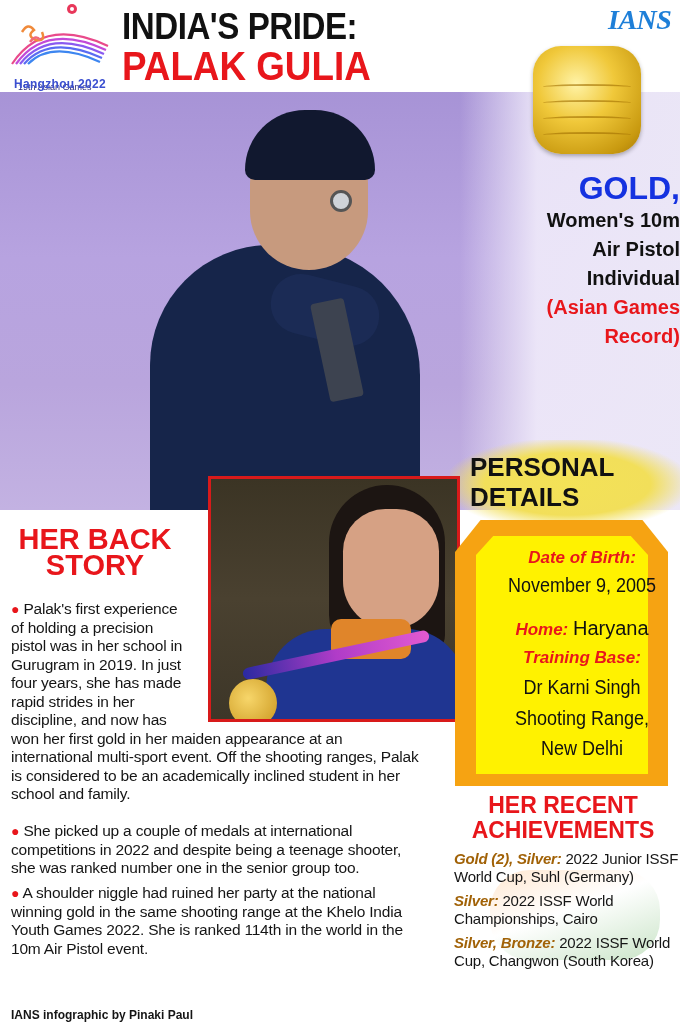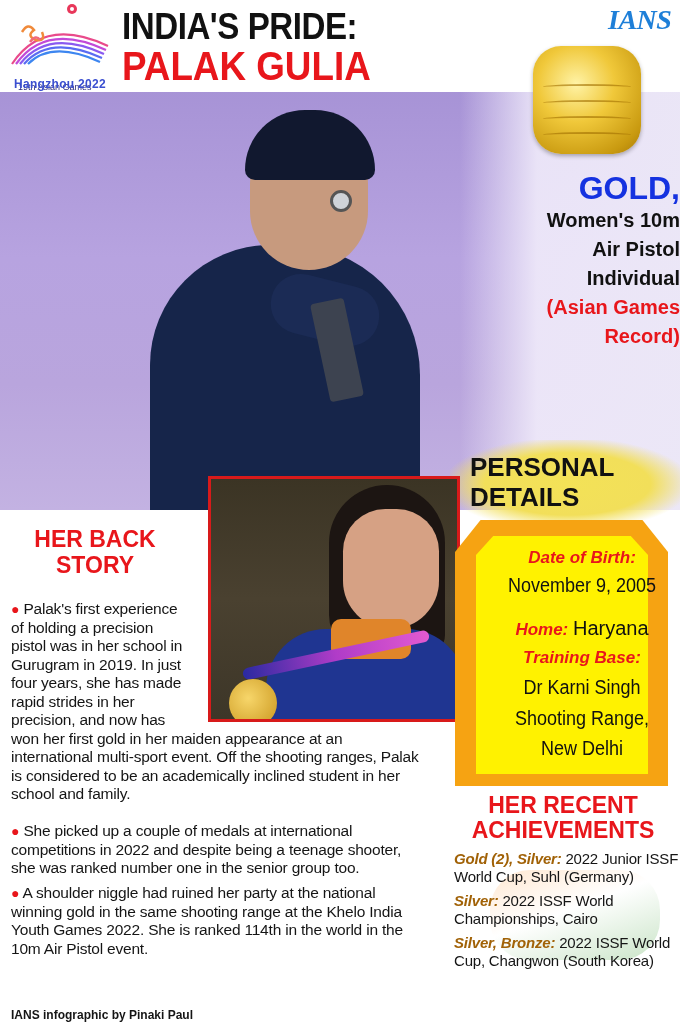--- a/index.html
+++ b/index.html
@@ -57,21 +57,21 @@
   .pd-box { position: absolute; left: 455px; top: 520px; width: 213px; height: 266px; background: #f6a312;
     clip-path: polygon(12% 0, 88% 0, 100% 12%, 100% 100%, 0 100%, 0 12%); }
   .pd-inner { position: absolute; left: 476px; top: 536px; width: 172px; height: 238px; background: #fff200;
     clip-path: polygon(10% 0, 90% 0, 100% 8%, 100% 100%, 0 100%, 0 8%); }
   .pd-content { position: absolute; left: 455px; top: 545px; width: 254px; text-align: center; }
   .pd-label { font-size: 17px; font-weight: bold; font-style: italic; color: #e8161b; line-height: 26px; }
   .pd-value { font-size: 20px; color: #111; line-height: 28px; transform: scaleX(0.9); }
   .pd-inline { font-size: 20px; color: #111; font-style: normal; font-weight: normal; }
 
   
-  .bs-heading { position: absolute; left: 0px; top: 526px; width: 190px; text-align: center; font-size: 23px; font-weight: bold; color: #e8161b; line-height: 26px; }
+  .bs-heading { position: absolute; left: 0px; top: 526px; width: 190px; text-align: center; font-size: 29px; font-weight: bold; color: #e8161b; line-height: 26px; }
   .bs-text { position: absolute; left: 11px; font-size: 15.5px; color: #151515; line-height: 18.5px; letter-spacing: -0.2px; }
   .bullet { color: #e8161b; font-size: 14px; }
 
   
   .ach-heading { position: absolute; left: 448px; top: 793px; width: 230px; text-align: center; font-size: 23px; font-weight: bold; color: #e8161b; line-height: 25px; }
   .ach-list { position: absolute; left: 454px; top: 850px; width: 226px; }
   .ach-item { font-size: 15px; color: #151515; line-height: 18px; margin-bottom: 6px; letter-spacing: -0.2px; }
   .ach-medal { color: #a16207; font-weight: bold; font-style: italic; }
   .flag-bg { position: absolute; left: 490px; top: 870px; width: 170px; height: 90px; opacity: 0.25;
     background: linear-gradient(160deg, rgba(255,153,51,0.9) 0%, rgba(255,255,255,0.2) 45%, rgba(19,136,8,0.9) 100%); border-radius: 40px; }
@@ -166,21 +166,21 @@
     <div>STORY</div>
   </div>
 
   <div class="bs-text" style="top:600px;">
     <div><span class="bullet">●</span> <span>Palak's first experience</span></div>
     <div>of holding a precision</div>
     <div>pistol was in her school in</div>
     <div>Gurugram in 2019. In just</div>
     <div>four years, she has made</div>
     <div>rapid strides in her</div>
-    <div>precision, and now has</div>
+    <div>discipline, and now has</div>
     <div>won her first gold in her maiden appearance at an</div>
     <div>international multi-sport event. Off the shooting ranges, Palak</div>
     <div>is considered to be an academically inclined student in her</div>
     <div>school and family.</div>
   </div>
 
   <div class="bs-text" style="top:822px;">
     <div><span class="bullet">●</span> <span>She picked up a couple of medals at international</span></div>
     <div>competitions in 2022 and despite being a teenage shooter,</div>
     <div>she was ranked number one in the senior group too.</div>

